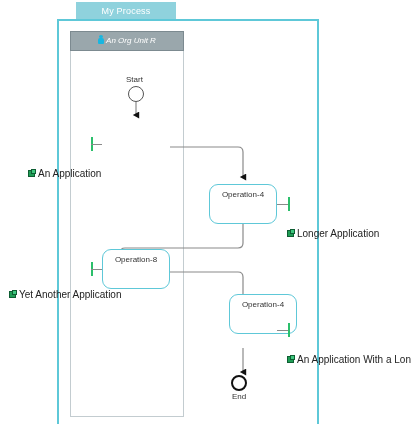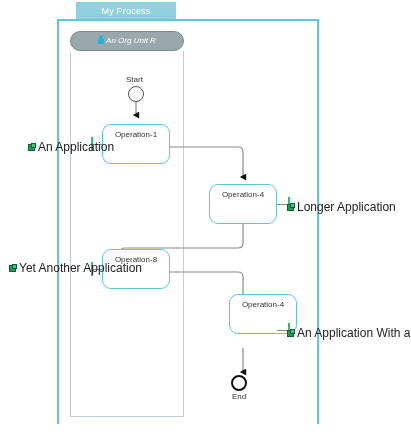--- a/index.html
+++ b/index.html
@@ -165,23 +165,24 @@
     font-size: 8px;
     color: #333333;
     white-space: nowrap;
   }
 
   
   .app {
     position: absolute;
     display: flex;
     align-items: center;
-    font-size: 12px;
+    font-size: 10px;
     color: #222222;
     white-space: nowrap;
+    margin-top: 28px;
   }
   .app-icon {
     position: relative;
     width: 9px;
     height: 9px;
     margin-right: 1px;
     flex: 0 0 auto;
   }
   .app-icon s {
     position: absolute;
@@ -232,21 +233,21 @@
 
   <div class="process-tab">
     <span>My Process</span>
   </div>
 
   <div class="process-frame"></div>
 
   <div class="pool">
 
     <div class="lane" style="left:0px; width:114px;">
-      <div class="lane-head" style="height:20px;border-radius:10px;">
+      <div class="lane-head" style="height:20px;">
         <span class="lane-title"><span class="person-icon"><i></i><b></b></span><span>An Org Unit R</span></span>
       </div>
       <div class="lane-body" style="top:20px;"></div>
     </div>
 
   </div>
 
   <svg class="wires">
     <defs>
       <marker id="arrow" markerWidth="8" markerHeight="8" refX="3.4" refY="4" orient="auto" markerUnits="userSpaceOnUse">
@@ -261,23 +262,20 @@
     <path d="M243,223 L243,243 Q243,248 238,248 L125,248 Q120,248 120,253 L120,258" stroke="#8a8a8a" stroke-width="1.2" fill="none" marker-end="url(#arrow)"></path>
 
     <path d="M170,272 L238,272 Q243,272 243,277 L243,303" stroke="#8a8a8a" stroke-width="1.2" fill="none" marker-end="url(#arrow)"></path>
 
     <path d="M243,348 L243,372" stroke="#8a8a8a" stroke-width="1.2" fill="none" marker-end="url(#arrow)"></path>
   </svg>
 
   <div class="term start" style="left:128px; top:86px;"></div>
   <div class="term-label" style="left:126px; top:75px;">Start</div>
 
-  <div class="op" style="left:102px; top:124px;">
-    <span>Operation-1</span>
-  </div>
   <div class="op" style="left:209px; top:184px;">
     <span>Operation-4</span>
   </div>
   <div class="op" style="left:102px; top:249px;">
     <span>Operation-8</span>
   </div>
   <div class="op" style="left:209px; top:294px;margin-left:20px;">
     <span>Operation-4</span>
   </div>
 

